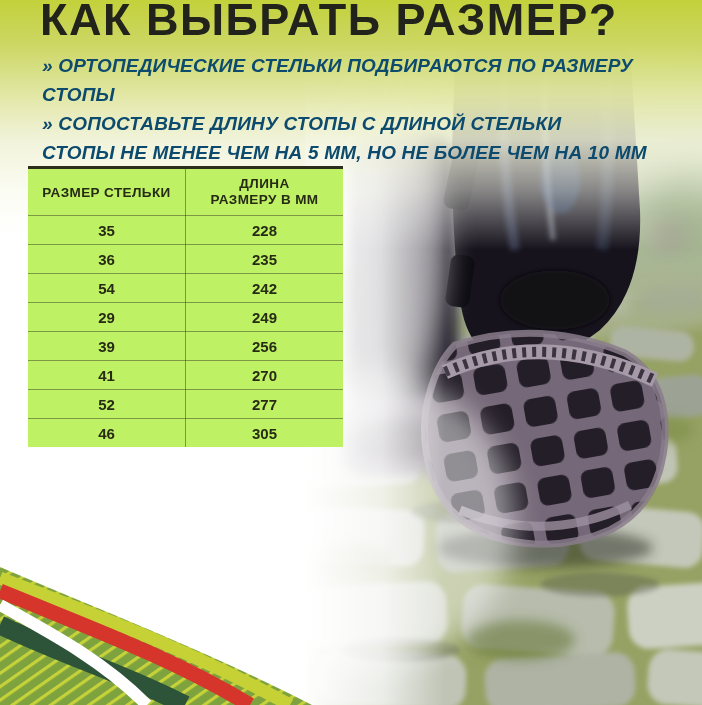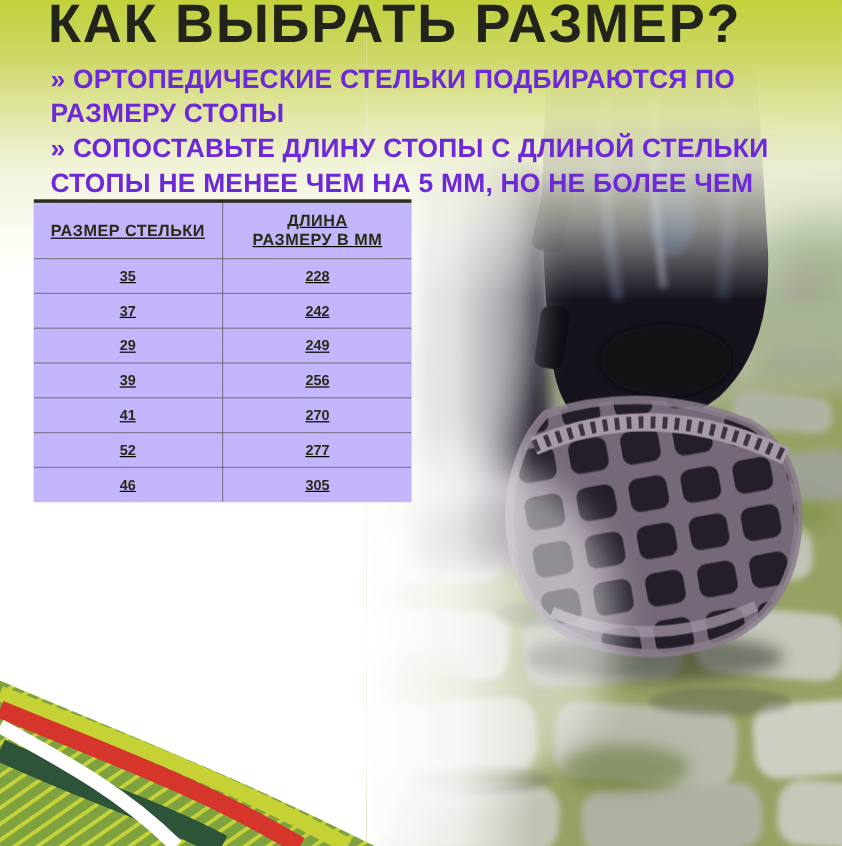--- a/index.html
+++ b/index.html
@@ -10,41 +10,41 @@
   }
   .photo{position:absolute;left:305px;top:0;width:397px;height:705px;}
   .photo svg{display:block;}
   h1.title{
     position:absolute;top:-6px;left:40px;right:10px;margin:0;
     font-size:45px;font-weight:bold;letter-spacing:1.5px;line-height:1.15;
     color:#22231b;white-space:nowrap;
   }
   .bullets{
     position:absolute;top:51px;left:42px;width:620px;
-    font-size:22px;font-weight:bold;line-height:29px;letter-spacing:.2px;
-    color:#6d28d9;
+    font-size:19px;font-weight:bold;line-height:29px;letter-spacing:.2px;
+    color:#0c4a6e;
+    font-style:italic;
   }
   table.sizes{
     position:absolute;left:28px;top:166px;width:315px;
-    border-collapse:collapse;background:#c4b5fd;
+    border-collapse:collapse;background:#bef264;
     border-top:3px solid #2c2d1d;
     table-layout:fixed;
-    text-decoration:underline;
   }
   table.sizes th,table.sizes td{
     width:50%;text-align:center;color:#272b15;
     border-bottom:1px solid rgba(60,62,35,.5);
     padding:0;
   }
   table.sizes th:first-child,table.sizes td:first-child{
     border-right:1px solid rgba(60,62,35,.5);
   }
   table.sizes th{height:46px;font-size:13.5px;letter-spacing:.4px;vertical-align:middle;}
   table.sizes th span{display:block;line-height:1.2;}
-  table.sizes td{height:28px;font-size:12px;font-weight:bold;}
+  table.sizes td{height:28px;font-size:15px;font-weight:bold;}
   table.sizes tr:last-child td{border-bottom:none;margin-left:35px;}
   .waves{position:absolute;left:0;bottom:0;width:340px;height:160px;}
 </style>
 </head>
 <body>
 
 <div class="photo">
   <svg width="397" height="705" viewBox="305 0 397 705" xmlns="http://www.w3.org/2000/svg">
     <defs>
       <filter id="fbig" x="-60%" y="-60%" width="220%" height="220%">
@@ -197,21 +197,25 @@
         <span>РАЗМЕРУ В ММ</span>
       </th>
     </tr>
   </thead>
   <tbody>
     <tr>
         <td>35</td>
         <td>228</td>
       </tr>
     <tr>
-        <td>37</td>
+        <td>36</td>
+        <td>235</td>
+      </tr>
+    <tr>
+        <td>54</td>
         <td>242</td>
       </tr>
     <tr>
         <td>29</td>
         <td>249</td>
       </tr>
     <tr>
         <td>39</td>
         <td>256</td>
       </tr>

